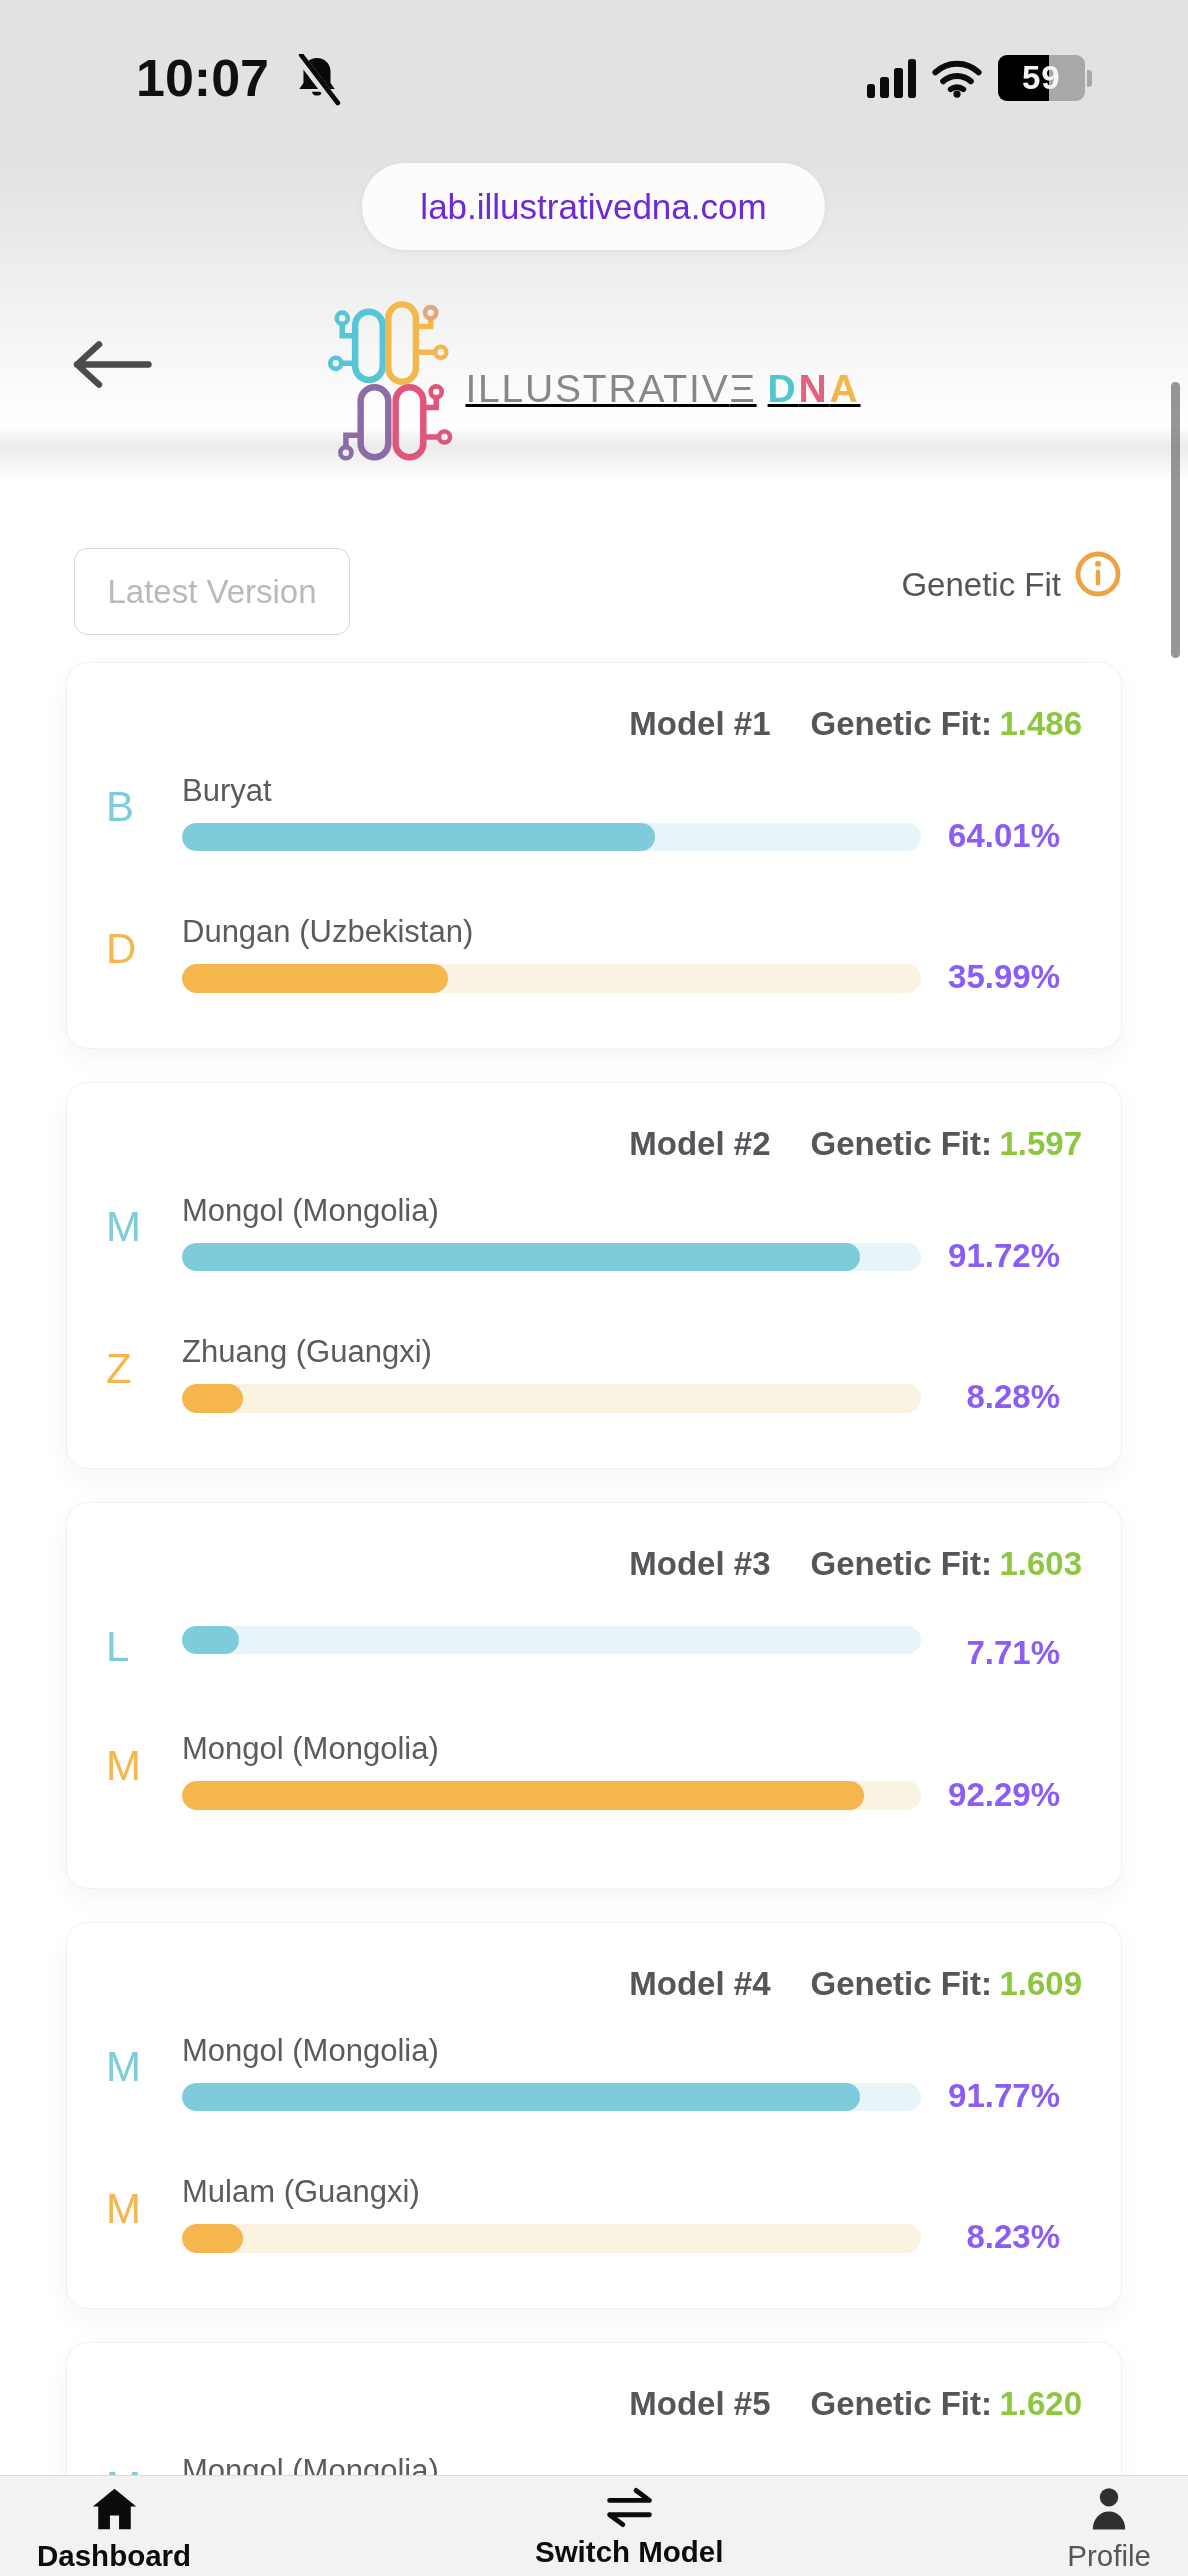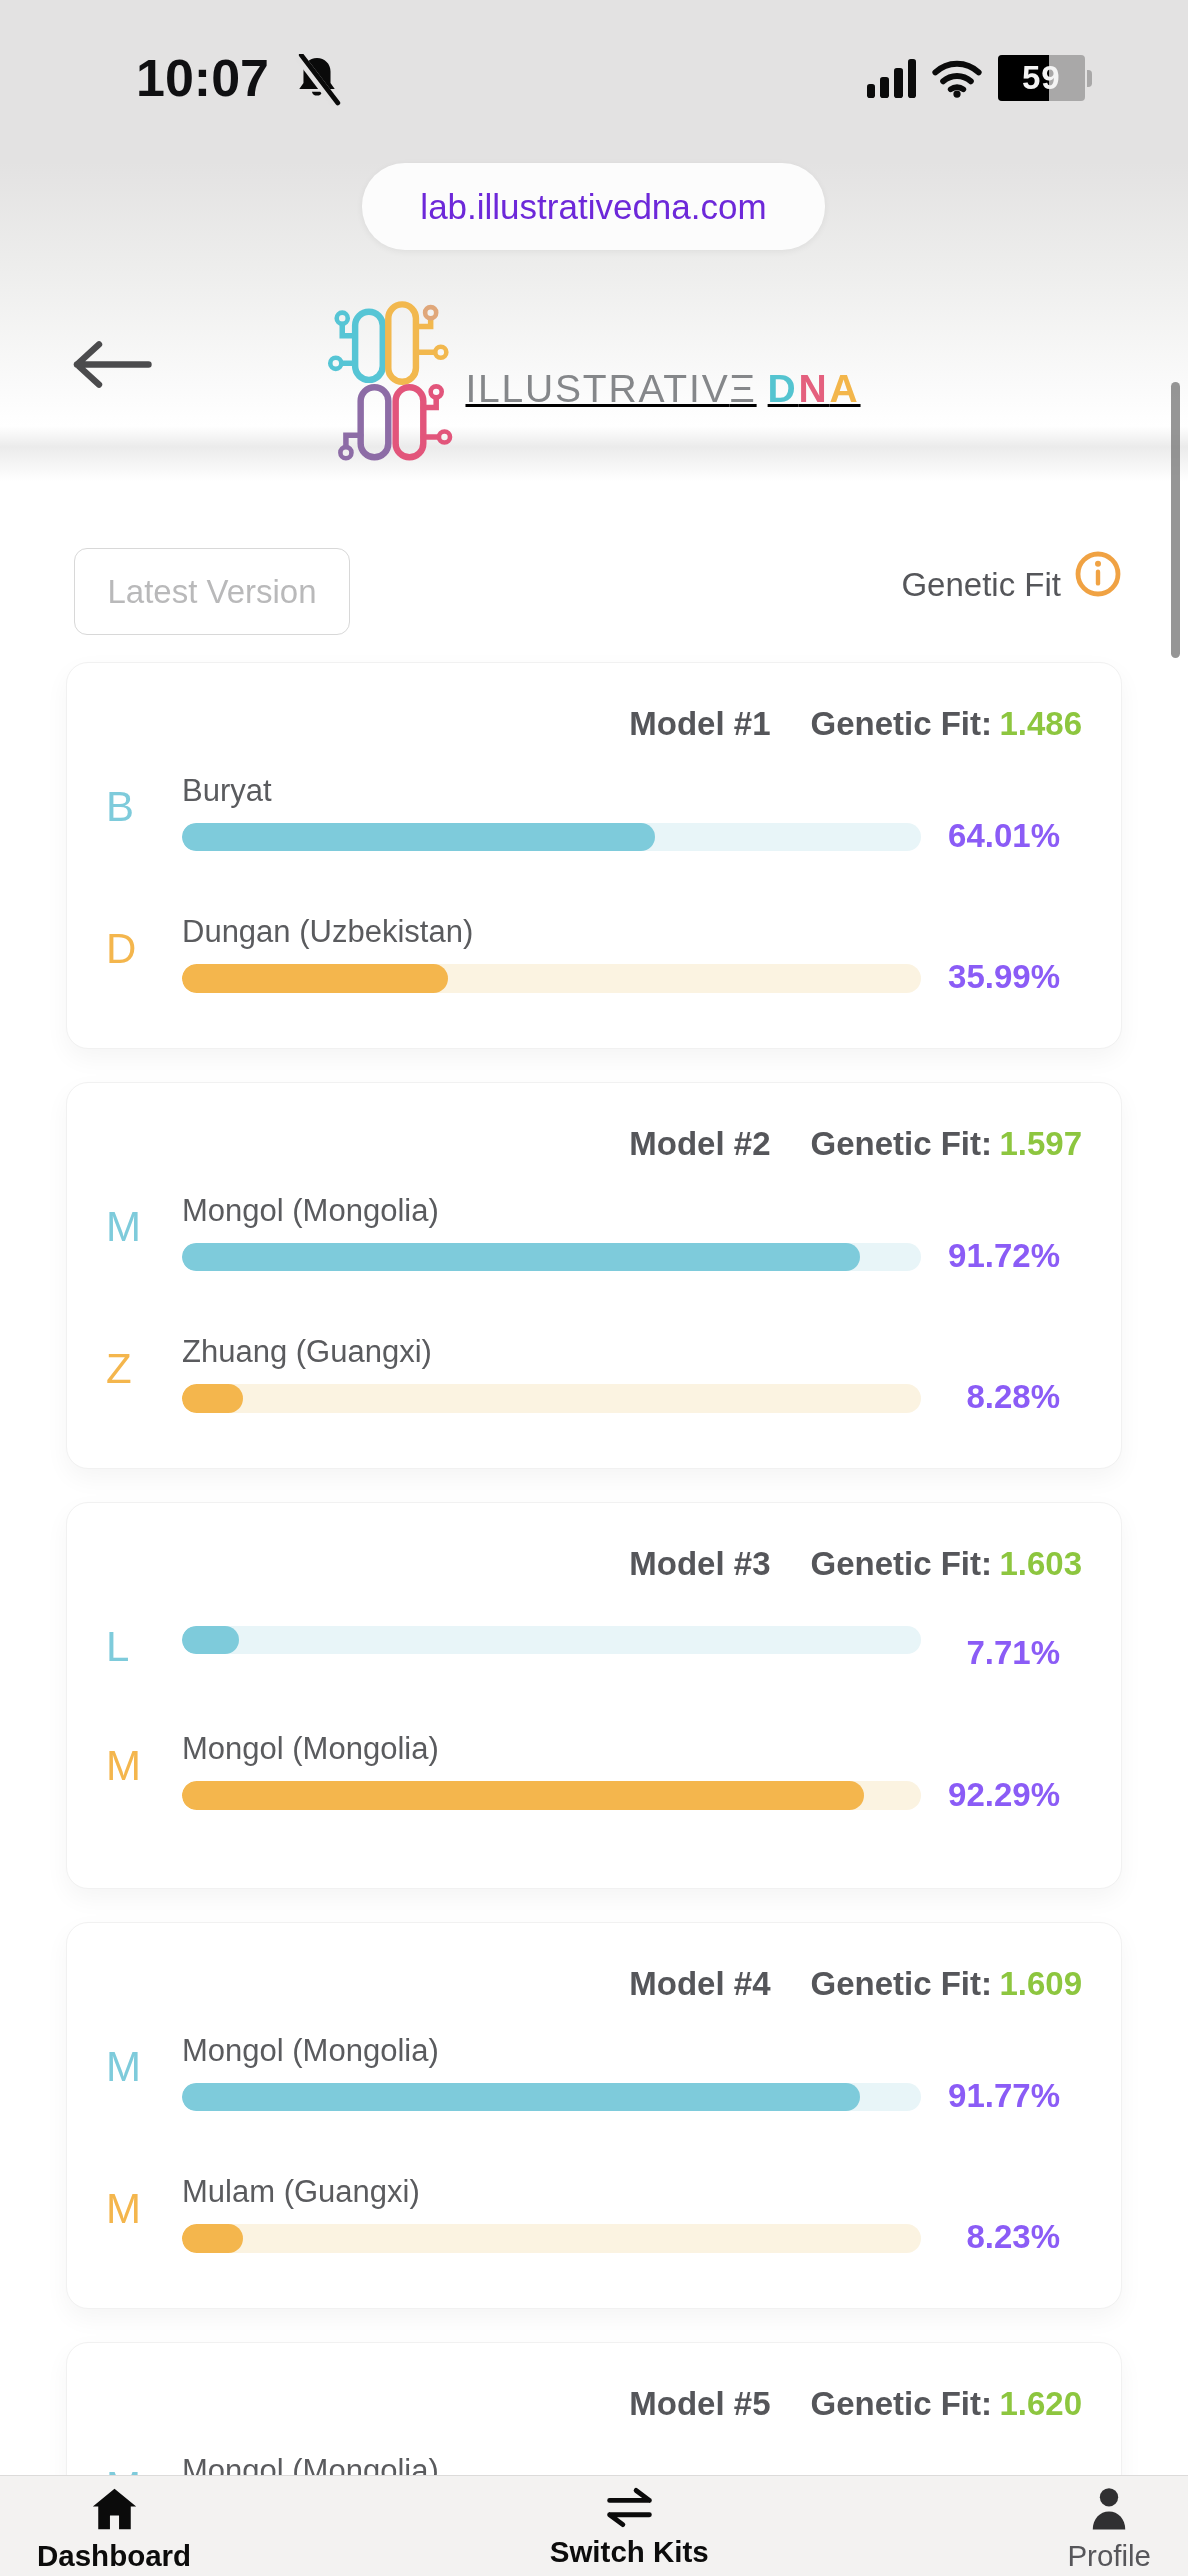--- a/index.html
+++ b/index.html
@@ -26,21 +26,21 @@
   .status-time {
     position:absolute; left:136px; top:0; font-size:52px; font-weight:700; color:#101012;
     letter-spacing:0; line-height:61px;
   }
   .bell-icon { position:absolute; left:293px; top:5.5px; }
   .status-right { position:absolute; right:96px; top:7.4px; display:flex; align-items:center; gap:14.7px; }
   .signal-bars { display:flex; align-items:flex-end; gap:5.5px; height:39px; }
   .signal-bars i { display:block; width:8.3px; border-radius:2.8px; background:#0b0b0b; }
   .signal-bars i:nth-child(1){height:14px;} .signal-bars i:nth-child(2){height:21px;}
   .signal-bars i:nth-child(3){height:29.5px;} .signal-bars i:nth-child(4){height:39px;}
-  .battery { position:relative; width:87px; height:46px; border-radius:4px; background:#a9a8a8; overflow:hidden; }
+  .battery { position:relative; width:87px; height:46px; border-radius:9px; background:#a9a8a8; overflow:hidden; }
   .battery-fill { position:absolute; left:0; top:0; bottom:0; background:#000000; }
   .battery-num {
     position:absolute; inset:0; display:flex; align-items:center; justify-content:center;
     font-size:33px; font-weight:700; color:#f4f4f4; letter-spacing:0.9px;
   }
   .battery-nub { width:5.5px; height:17.5px; border-radius:0 3.7px 3.7px 0; background:#a9a8a8; margin-left:1.8px; }
 
   .url-pill {
     position:absolute; left:362px; top:163px; width:463px; height:87px; z-index:3;
     background:#fcfcfc; border-radius:43px; display:flex; align-items:center; justify-content:center;
@@ -356,21 +356,21 @@
       <svg width="53" height="52" viewBox="0 0 24 24">
         <path d="M12 2.6 22 10.9 H19.5 V21.4 H14.1 V15 H9.9 V21.4 H4.5 V10.9 H2 Z" fill="#0b0b0b"></path>
       </svg>
       <span class="nav-label">Dashboard</span>
     </div>
     <div class="nav-item">
       <svg width="53" height="48" viewBox="0 0 48 40">
         <path d="M6 14 H42 M42 14 L30 5" fill="none" stroke="#0b0b0b" stroke-width="4.4" stroke-linecap="round" stroke-linejoin="round"></path>
         <path d="M42 27 H6 M6 27 L18 36" fill="none" stroke="#0b0b0b" stroke-width="4.4" stroke-linecap="round" stroke-linejoin="round"></path>
       </svg>
-      <span class="nav-label">Switch Kits</span>
+      <span class="nav-label">Switch Model</span>
     </div>
     <div class="nav-item muted">
       <svg width="50" height="52" viewBox="0 0 24 24">
         <circle cx="12" cy="6.4" r="4.4" fill="#303032"></circle>
         <path d="M4.2 21.8c0-5 3.4-8.6 7.8-8.6s7.8 3.6 7.8 8.6z" fill="#303032"></path>
       </svg>
       <span class="nav-label">Profile</span>
     </div>
   </div>
 

